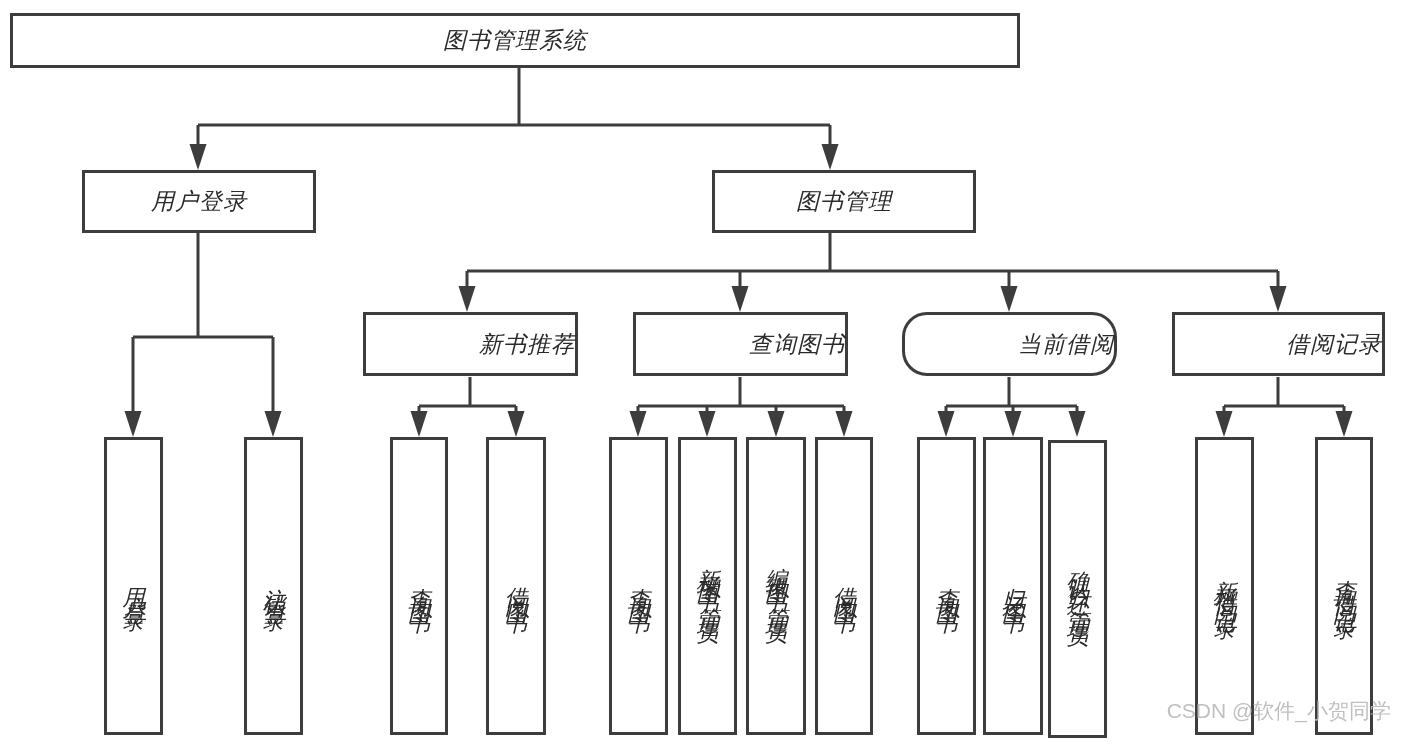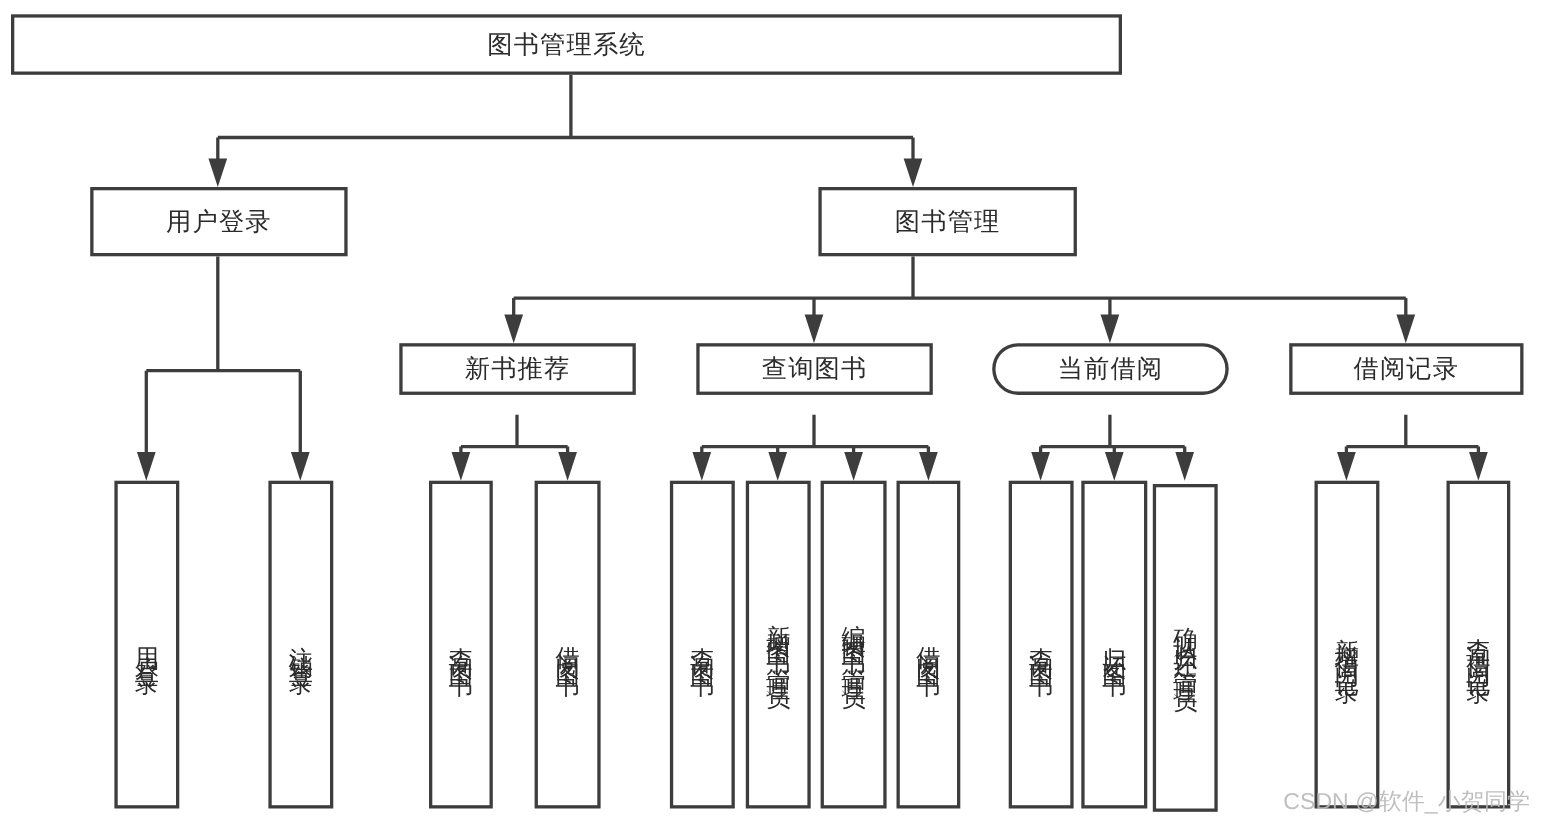--- a/index.html
+++ b/index.html
@@ -29,44 +29,45 @@
   }
   .node {
     position: absolute;
     box-sizing: border-box;
     border: 3px solid #3d3d3d;
     background: #ffffff;
     display: flex;
     align-items: center;
     justify-content: center;
     color: #2b2b2b;
+    font-style: italic;
   }
   .hlabel {
     font-size: 23px;
     letter-spacing: 1px;
     white-space: nowrap;
     color: #2b2b2b;
   }
   .node.root  { left: 10px;  top: 13px;  width: 1010px; height: 55px; }
   .node.l2    { top: 170px;  height: 63px; }
-  .node.l3    { top: 312px;  height: 47px; }
+  .node.l3    { top: 312px;  height: 64px; justify-content: flex-end; }
   .node.leaf  { top: 437px;  height: 298px; }
   .vtext {
     writing-mode: vertical-rl;
     text-orientation: mixed;
     font-size: 22px;
     letter-spacing: 8px;
     line-height: 1;
     color: #2b2b2b;
     white-space: nowrap;
   }
   .watermark {
     position: absolute;
     right: 14px;
-    bottom: 5px;
+    bottom: 22px;
     font-size: 21px;
     color: #b9b9b9;
     opacity: 0.9;
     white-space: nowrap;
     z-index: 5;
   }
 </style>
 </head>
 <body>
 
@@ -105,21 +106,21 @@
     </g>
   </svg>
 
   <div class="node root">
     <span class="hlabel">图书管理系统</span>
   </div>
 
   <div class="node l2" style="left:82px;width:234px;">
     <span class="hlabel">用户登录</span>
   </div>
-  <div class="node l2" style="left:744px;width:235px;">
+  <div class="node l2" style="left:712px;width:264px;">
     <span class="hlabel">图书管理</span>
   </div>
 
   <div class="node l3" style="left:363px;width:215px;">
     <span class="hlabel">新书推荐</span>
   </div>
   <div class="node l3" style="left:633px;width:215px;">
     <span class="hlabel">查询图书</span>
   </div>
   <div class="node l3" style="left:902px;width:215px;border-radius:25px;">

